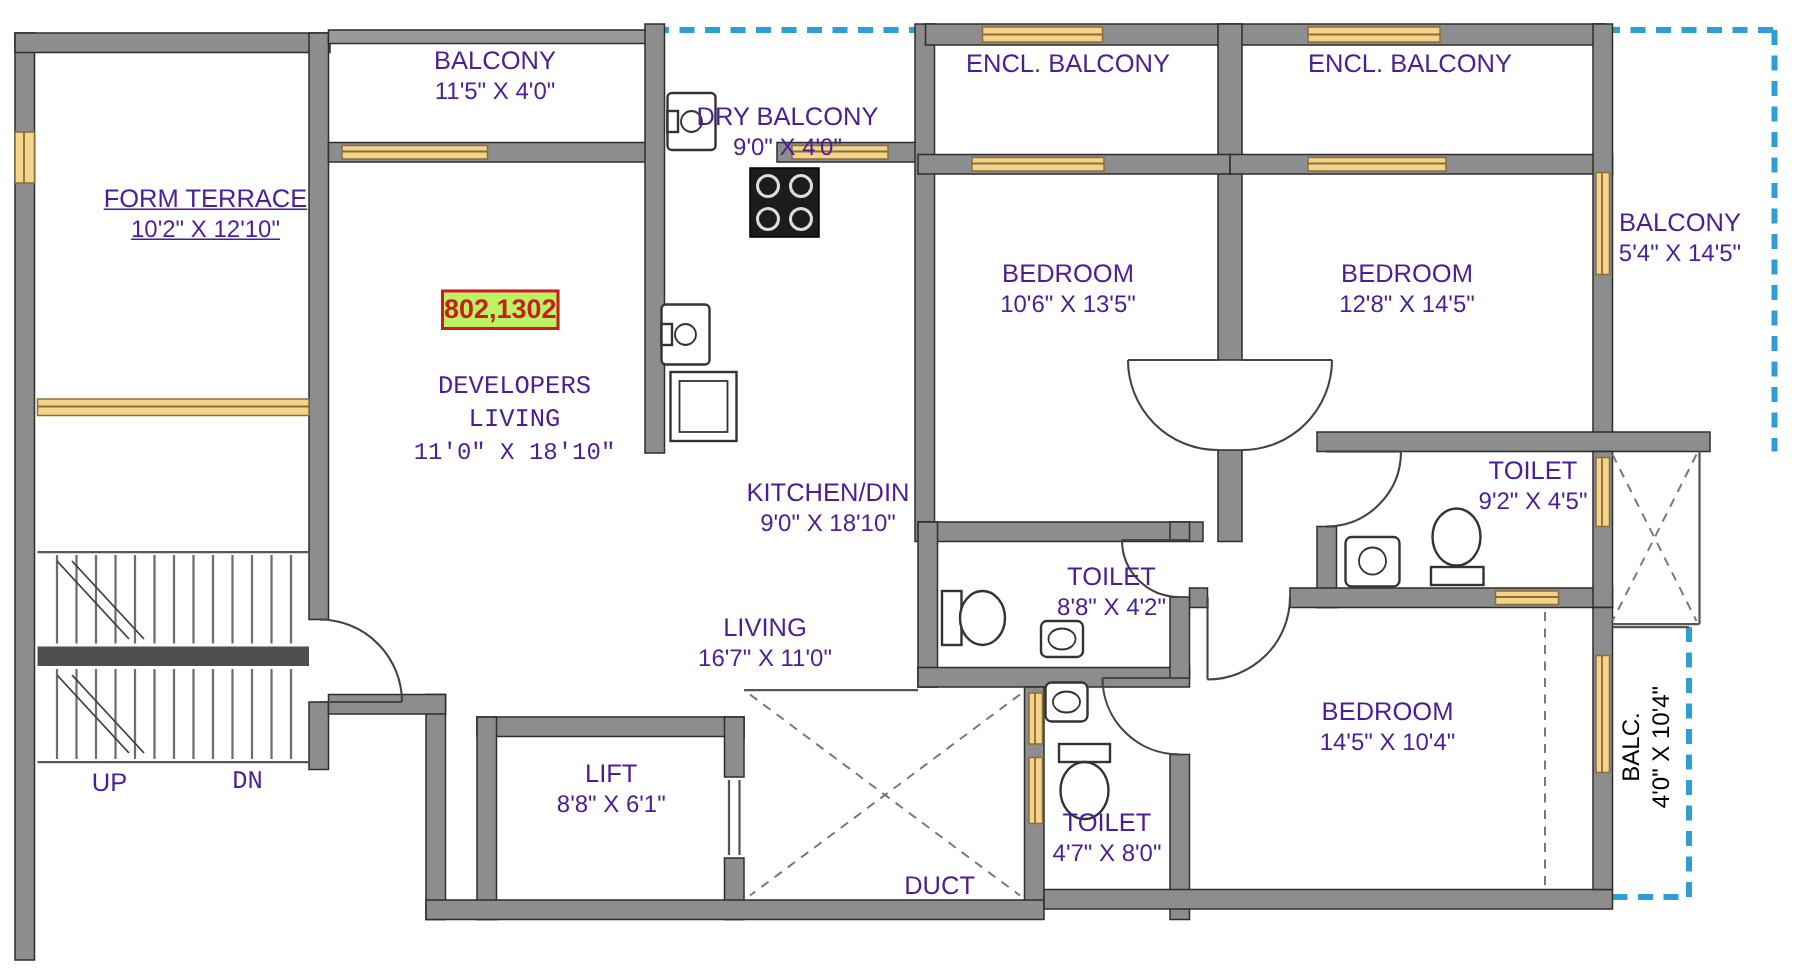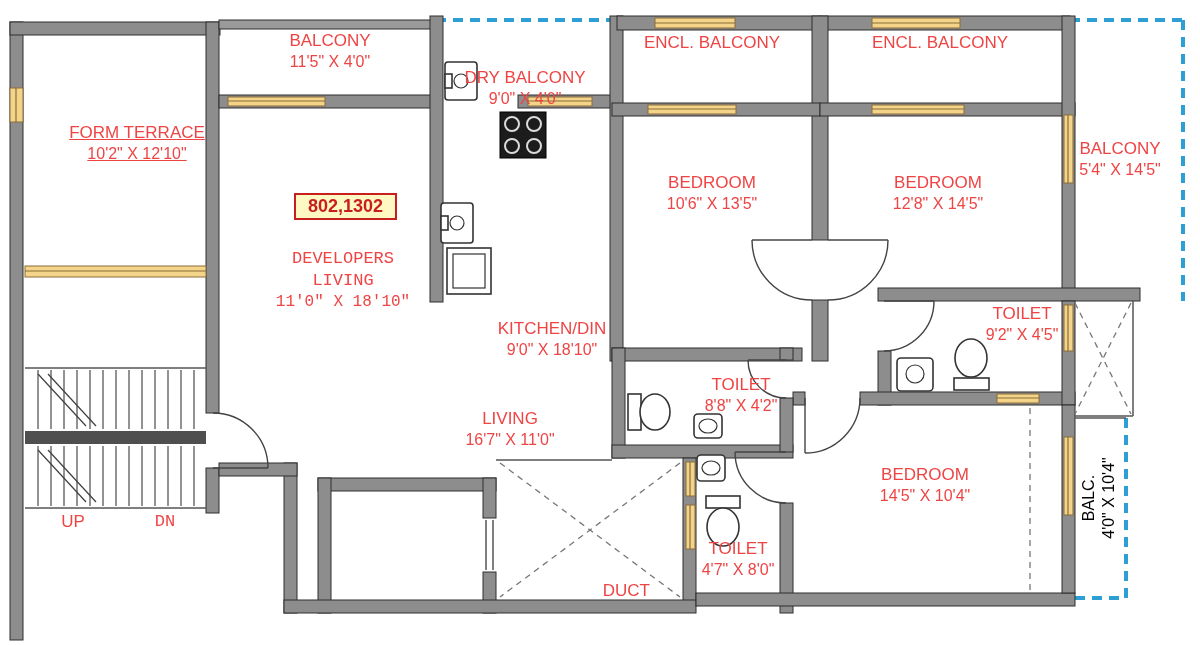--- a/index.html
+++ b/index.html
@@ -15,24 +15,24 @@
   .dashln{stroke:#777;stroke-width:1.3;stroke-dasharray:6 5;fill:none;}
   .arc{stroke:#444;stroke-width:1.4;fill:none;}
   .leaf{stroke:#444;stroke-width:1.4;}
   .fix{fill:#fff;stroke:#333;stroke-width:1.6;}
   .fixthin{fill:none;stroke:#333;stroke-width:1.2;}
   .stove{fill:#1c1c1c;stroke:#000;stroke-width:1;}
   .burner{fill:none;stroke:#dcdcdc;stroke-width:2;}
   .tread{stroke:#6e6e6e;stroke-width:1.5;}
   .brk{stroke:#3f3f3f;stroke-width:1.2;}
   .land{fill:#4f4f4f;}
-  .lbl{position:absolute;text-align:center;color:#ef4444;font-size:17px;line-height:1.3;white-space:nowrap;}
+  .lbl{position:absolute;text-align:center;color:#4c1d95;font-size:17px;line-height:1.3;white-space:nowrap;}
   .lbl .dim{font-size:16px;}
   .unit{position:absolute;left:294px;top:193px;color:#c81e1e;border:2px solid #c81e1e;
-        background:#fef9c3;font-weight:bold;font-size:18px;padding:1px 12px;}
+        background:#bef264;font-weight:bold;font-size:18px;padding:1px 0;}
   .vwrap{position:absolute;left:1066px;top:408px;width:66px;height:180px;
          display:flex;align-items:center;justify-content:center;}
   .vrot{transform:rotate(-90deg);text-align:center;font-size:16px;line-height:1.25;white-space:nowrap;color:#000;}
 </style>
 </head>
 <body>
 
 <div class="stage">
 
 <svg width="1200" height="645" viewBox="0 0 1200 645">
@@ -305,20 +305,24 @@
   <span class="dim" style="display:block">14'5" X 10'4"</span>
 </div>
 
 <div class="vwrap">
   <div class="vrot">
     <span style="display:block">BALC.</span>
     <span class="dim" style="display:block">4'0" X 10'4"</span>
   </div>
 </div>
 
+<div class="lbl" style="left:325px;top:505px;width:165px;">
+  <span style="display:block">LIFT</span>
+  <span class="dim" style="display:block">8'8" X 6'1"</span>
+</div>
 
 <div class="lbl" style="left:663px;top:538px;width:150px;">
   <span style="display:block">TOILET</span>
   <span class="dim" style="display:block">4'7" X 8'0"</span>
 </div>
 
 <div class="lbl" style="left:540px;top:580px;width:110px;text-align:right;">
   <span style="display:block">DUCT</span>
 </div>
 

